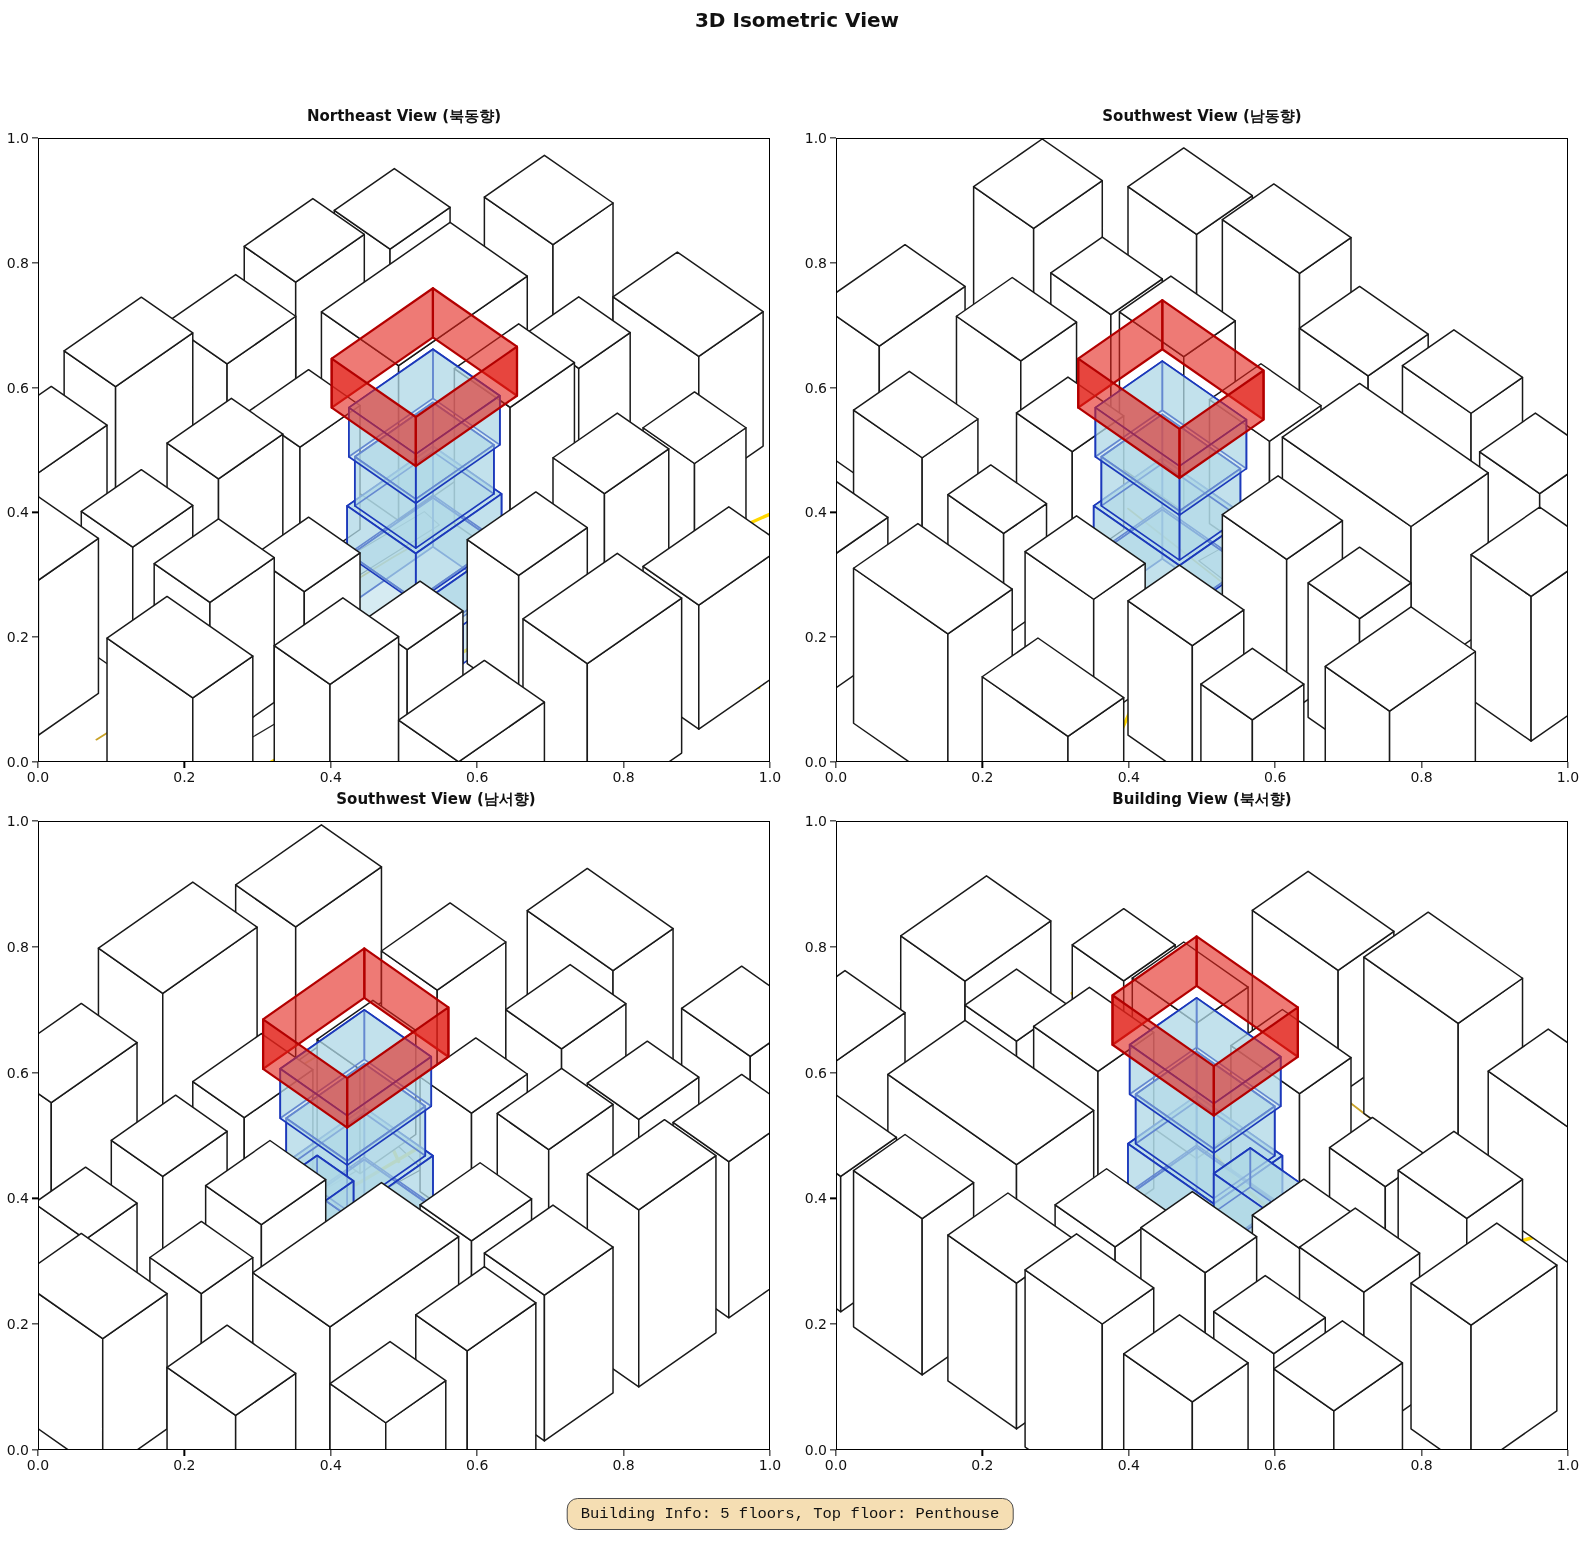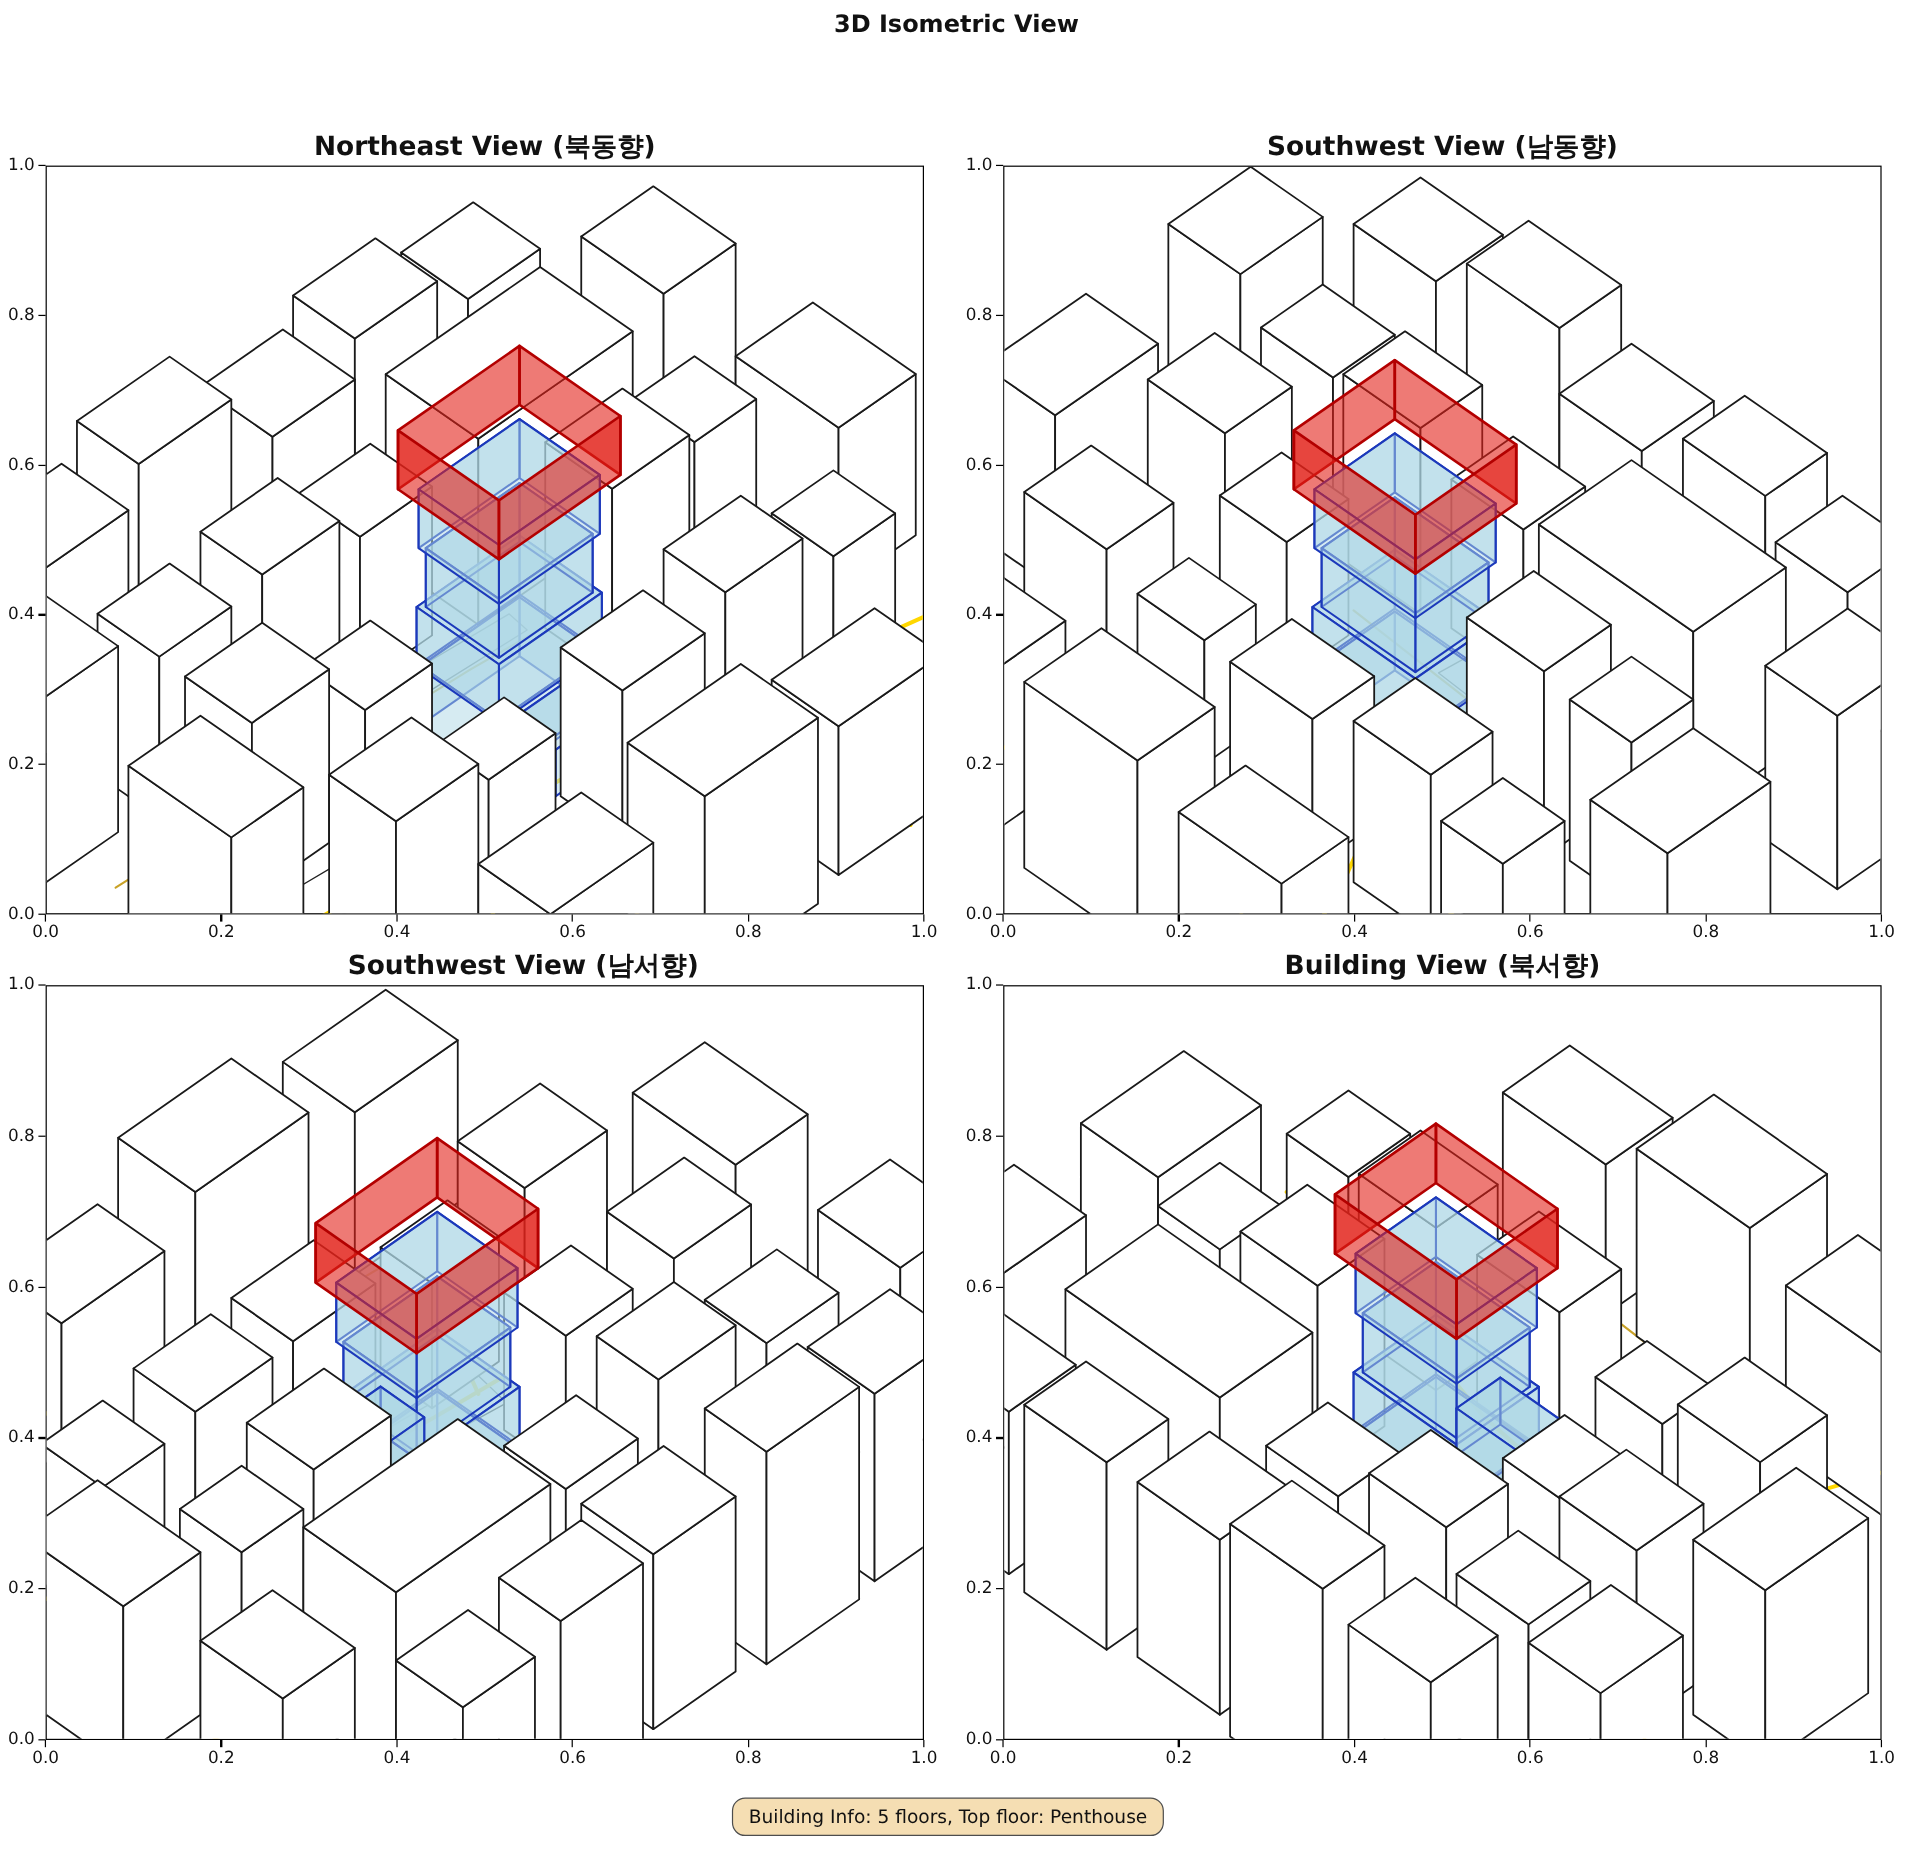--- a/index.html
+++ b/index.html
@@ -6,21 +6,21 @@
   #fig{
     position:relative;width:1590px;height:1560px;background:#ffffff;overflow:hidden;
     font-family:"DejaVu Sans","Liberation Sans",sans-serif;color:#111;
   }
   .fig-title{
     position:absolute;left:797px;top:6px;transform:translateX(-50%);
     text-align:right;font-weight:bold;font-size:20px;line-height:29px;white-space:nowrap;
   }
   .sp-title{
     position:absolute;transform:translateX(-50%);
-    font-weight:bold;font-size:22px;white-space:nowrap;
+    font-weight:bold;font-size:15px;white-space:nowrap;
   }
   .plot{
     position:absolute;border:1.3px solid #000;box-sizing:border-box;background:#fff;
   }
   .plot svg{display:block;width:100%;height:100%;}
   .ticklabel-x{position:absolute;transform:translateX(-50%);font-size:14px;line-height:15px;}
   .ticklabel-y{position:absolute;transform:translate(-100%,-50%);font-size:14px;line-height:15px;}
   .tickmark-x{position:absolute;width:1.3px;height:6px;background:#000;transform:translateX(-50%);}
   .tickmark-y{position:absolute;width:6px;height:1.3px;background:#000;transform:translateY(-50%);}
   .badge{
@@ -532,21 +532,21 @@
           <polygon points="356.3,735.0 287.5,687.0 287.5,531.0 356.3,579.0" fill="#FFFFFF" stroke="#1a1a1a" stroke-width="1.5" stroke-linejoin="round" fill-opacity="1"></polygon>
           <polygon points="356.3,735.0 412.2,696.0 412.2,540.0 356.3,579.0" fill="#FFFFFF" stroke="#1a1a1a" stroke-width="1.5" stroke-linejoin="round" fill-opacity="1"></polygon>
           <polygon points="356.3,579.0 412.2,540.0 343.4,492.0 287.5,531.0" fill="#FFFFFF" stroke="#1a1a1a" stroke-width="1.5" stroke-linejoin="round" fill-opacity="1"></polygon>
           <polygon points="498.2,744.0 438.0,702.0 438.0,546.0 498.2,588.0" fill="#FFFFFF" stroke="#1a1a1a" stroke-width="1.5" stroke-linejoin="round" fill-opacity="1"></polygon>
           <polygon points="498.2,744.0 567.0,696.0 567.0,540.0 498.2,588.0" fill="#FFFFFF" stroke="#1a1a1a" stroke-width="1.5" stroke-linejoin="round" fill-opacity="1"></polygon>
           <polygon points="498.2,588.0 567.0,540.0 506.8,498.0 438.0,546.0" fill="#FFFFFF" stroke="#1a1a1a" stroke-width="1.5" stroke-linejoin="round" fill-opacity="1"></polygon>
         </g>
       </svg>
   </div>
 
-  <div class="badge" style="background: rgb(245, 222, 179); border: 1.4px solid rgb(77, 77, 77);">Building Info: 5 floors, Top floor: Penthouse</div>
+  <div class="badge" style="background: rgb(245, 222, 179); border: 1.4px solid rgb(77, 77, 77); font-family: Liberation Mono, monospace;">Building Info: 5 floors, Top floor: Penthouse</div>
 
 <div class="tickmark-x" style="left: 38px; top: 762px;"></div>
     <div class="ticklabel-x" style="left: 38px; top: 770px;">0.0</div>
     <div class="tickmark-y" style="left: 32px; top: 762px;"></div>
     <div class="ticklabel-y" style="left: 29px; top: 762px;">0.0</div>
     <div class="tickmark-x" style="left: 184.4px; top: 762px;"></div>
     <div class="ticklabel-x" style="left: 184.4px; top: 770px;">0.2</div>
     <div class="tickmark-y" style="left: 32px; top: 637.2px;"></div>
     <div class="ticklabel-y" style="left: 29px; top: 637.2px;">0.2</div>
     <div class="tickmark-x" style="left: 330.8px; top: 762px;"></div>

